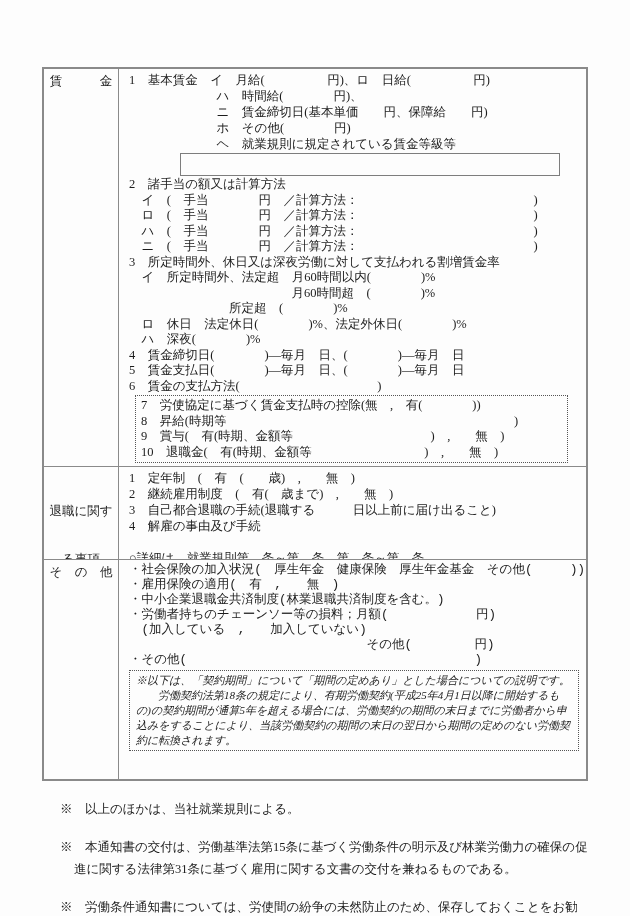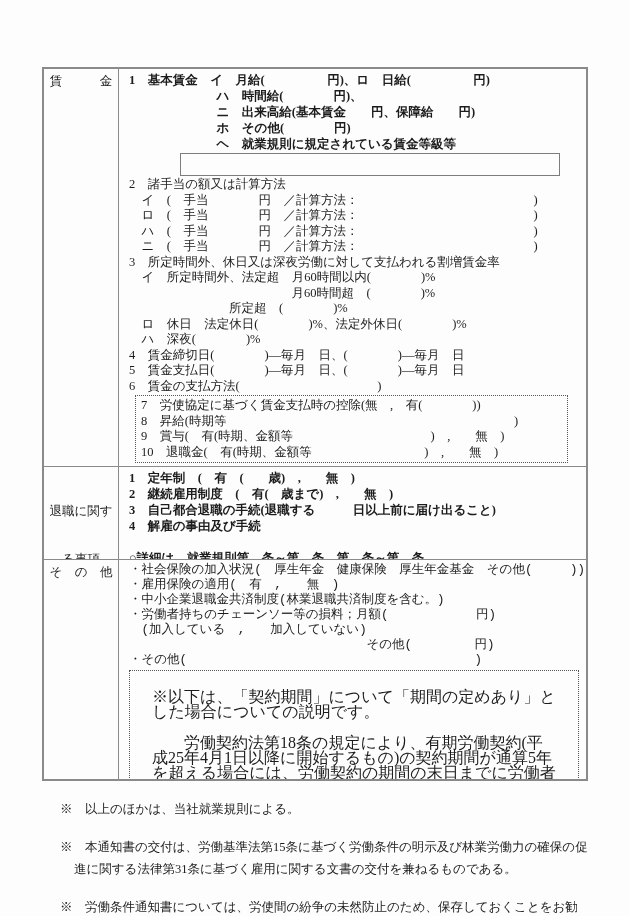--- a/index.html
+++ b/index.html
@@ -20,55 +20,55 @@
   .row-wage { height:398px; }
   .row-retire { height:93px; }
 
   .label-cell {
     width:75px; min-width:75px; border-right:1px solid #8a8a8a;
     box-sizing:border-box; text-align:center; padding-top:4px;
     font-size:12.5px; line-height:16px; white-space:pre;
   }
   .content-cell { flex:1; padding:3px 0 0 10px; font-size:12.5px; overflow:hidden; }
 
-  .ln { white-space:pre; line-height:16px; height:16px;font-weight:bold; }
+  .ln { white-space:pre; line-height:16px; height:16px; }
   .lnb { white-space:pre; line-height:15.5px; height:15.5px; }
   .lno { white-space:pre; line-height:15px; height:15px;font-family:Liberation Mono, monospace; }
 
   .grade-box {
     border:1px solid #7d7d7d; width:378px; height:21px;
     margin:1px 0 1px 51px; background:#fdfdfd;
   }
   .dotted-box {
     border:1px dotted #555; margin-left:6px; margin-top:1px;
     width:421px; padding:2px 5px;
   }
   .note-box {
     border:1px dotted #555; width:450px; padding:2px 6px;
     box-sizing:border-box; margin-top:2px;
   }
-  .note-box p { margin:16px; font-size:16px; line-height:15px; }
+  .note-box p { margin:0; font-size:11px; line-height:15px;font-style:italic; }
   .note-box .p2 { text-indent:2em; }
 
   .footer { position:absolute; left:44px; top:782px; width:562px; font-size:12.5px; }
   .footer p { margin:16px; line-height:22px; padding-left:14px; text-indent:-14px; white-space:normal; }
 </style>
 </head>
 <body>
 
 <div class="page">
 
   <div class="doc-table">
 
     <div class="row row-wage">
       <div class="label-cell">賃　　　金</div>
       <div class="content-cell">
         <div class="ln">1　基本賃金　イ　月給(　　　　　円)、ロ　日給(　　　　　円)</div>
         <div class="ln">　　　　　　　ハ　時間給(　　　　円)、</div>
-        <div class="ln">　　　　　　　ニ　出来高給(基本賃金　　円、保障給　　円)</div>
+        <div class="ln">　　　　　　　ニ　賃金締切日(基本単価　　円、保障給　　円)</div>
         <div class="ln">　　　　　　　ホ　その他(　　　　円)</div>
         <div class="ln">　　　　　　　ヘ　就業規則に規定されている賃金等級等</div>
         <div class="grade-box"></div>
         <div class="lnb">2　諸手当の額又は計算方法</div>
         <div class="lnb">　イ　(　手当　　　　円　／計算方法：　　　　　　　　　　　　　　)</div>
         <div class="lnb">　ロ　(　手当　　　　円　／計算方法：　　　　　　　　　　　　　　)</div>
         <div class="lnb">　ハ　(　手当　　　　円　／計算方法：　　　　　　　　　　　　　　)</div>
         <div class="lnb">　ニ　(　手当　　　　円　／計算方法：　　　　　　　　　　　　　　)</div>
         <div class="lnb">3　所定時間外、休日又は深夜労働に対して支払われる割増賃金率</div>
         <div class="lnb">　イ　所定時間外、法定超　月60時間以内(　　　　)%</div>

